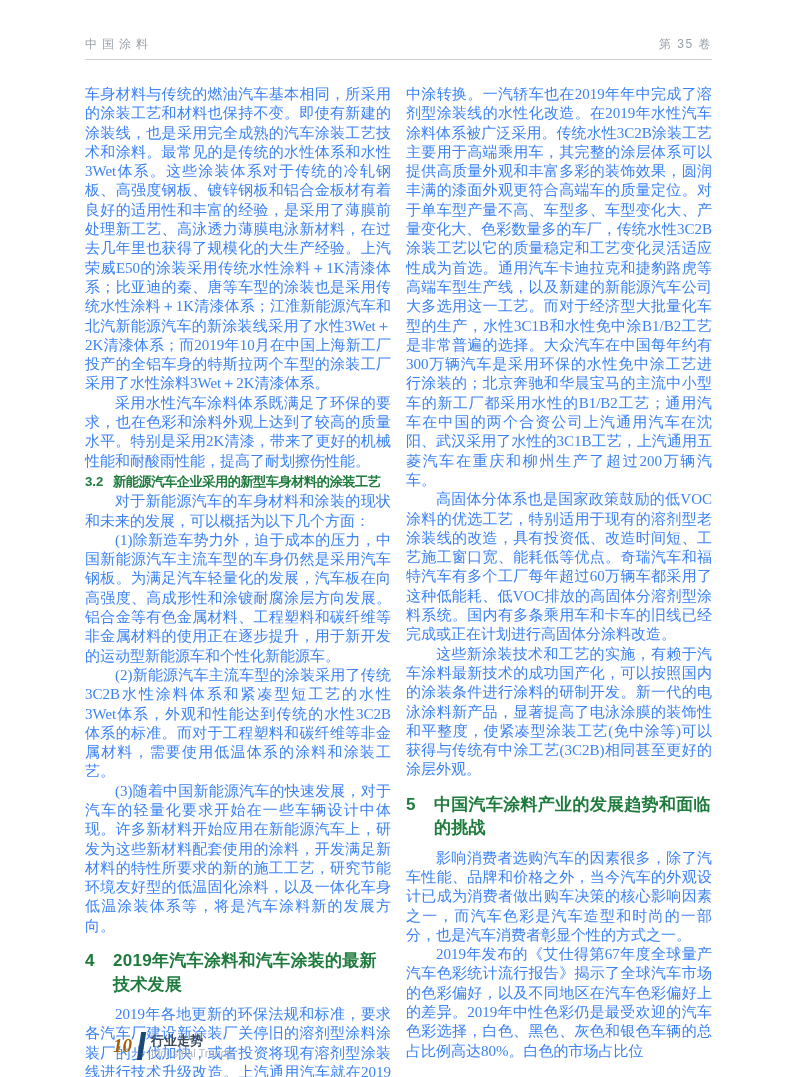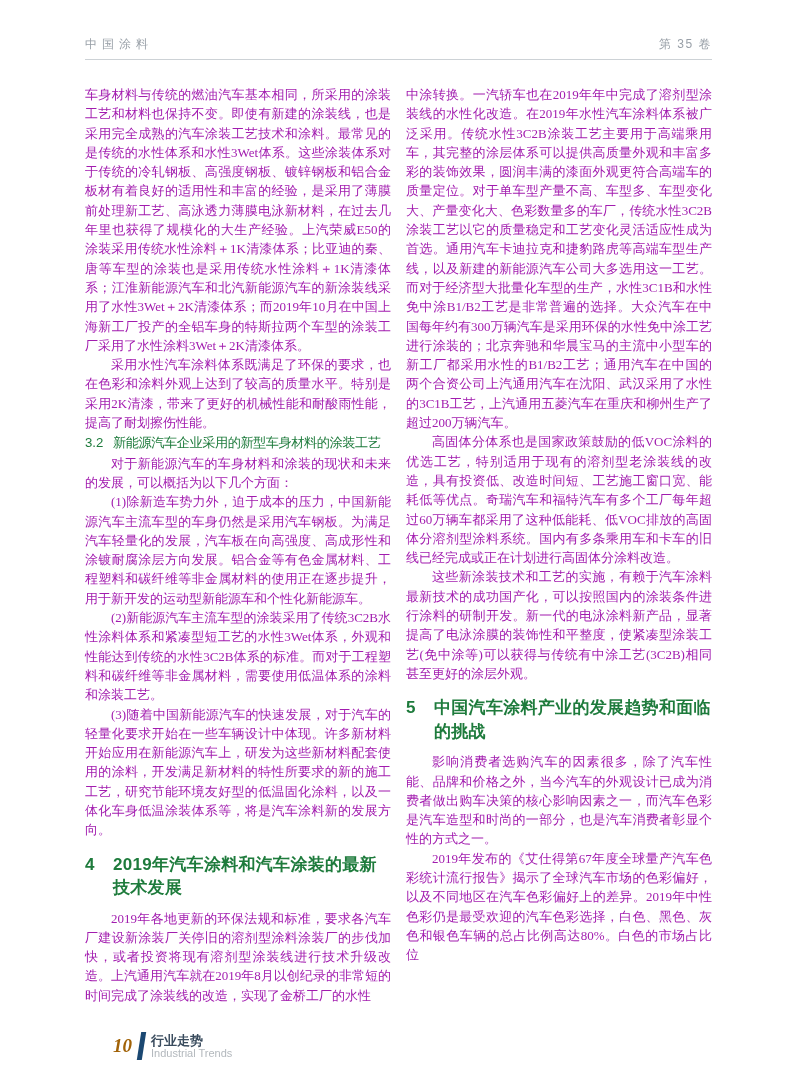--- a/index.html
+++ b/index.html
@@ -18,27 +18,27 @@
   }
   .journal-title { letter-spacing:5px; }
   .volume-label { letter-spacing:1.5px; }
   
   .columns {
     position:absolute; top:85px; left:85px; width:627px;
     display:flex; gap:15px;
   }
   .col { width:306px; }
   .para {
-    font-size:13px; line-height:19.3px; color:#a21caf;
+    font-size:15px; line-height:19.3px; color:#3b82f6;
     text-align:justify; text-indent:2em;
   }
   .para.no-indent { text-indent:0; }
   .subhead {
     display:flex; font-family:"Liberation Sans","DejaVu Sans",sans-serif;
-    font-weight:normal; color:#1e7b3c; font-size:13.2px; line-height:19.3px;
+    font-weight:bold; color:#1e7b3c; font-size:13.2px; line-height:19.3px;
     margin:1px 0;
   }
   .subhead .num { width:28px; flex:none; }
   .subhead.oneline .txt { white-space:nowrap; letter-spacing:-0.45px; }
   .sechead {
     display:flex; font-family:"Liberation Sans","DejaVu Sans",sans-serif;
     font-weight:bold; color:#1e7b3c; font-size:17px; line-height:23.5px;
     margin:13px 0 9px 0; letter-spacing:0.3px;
   }
   .sechead .num { width:28px; flex:none; }

